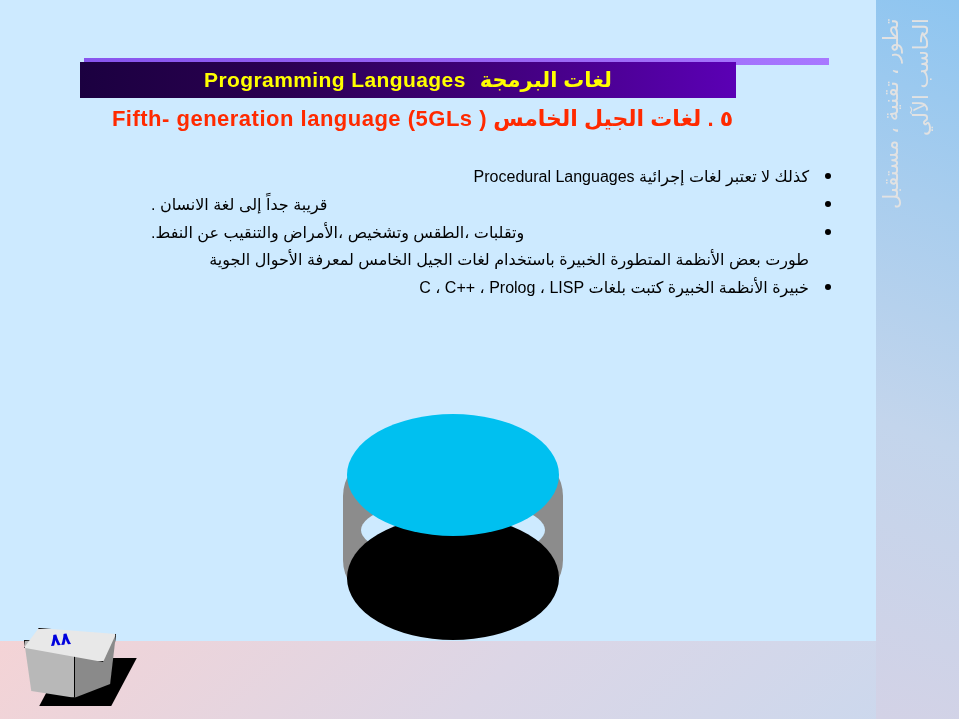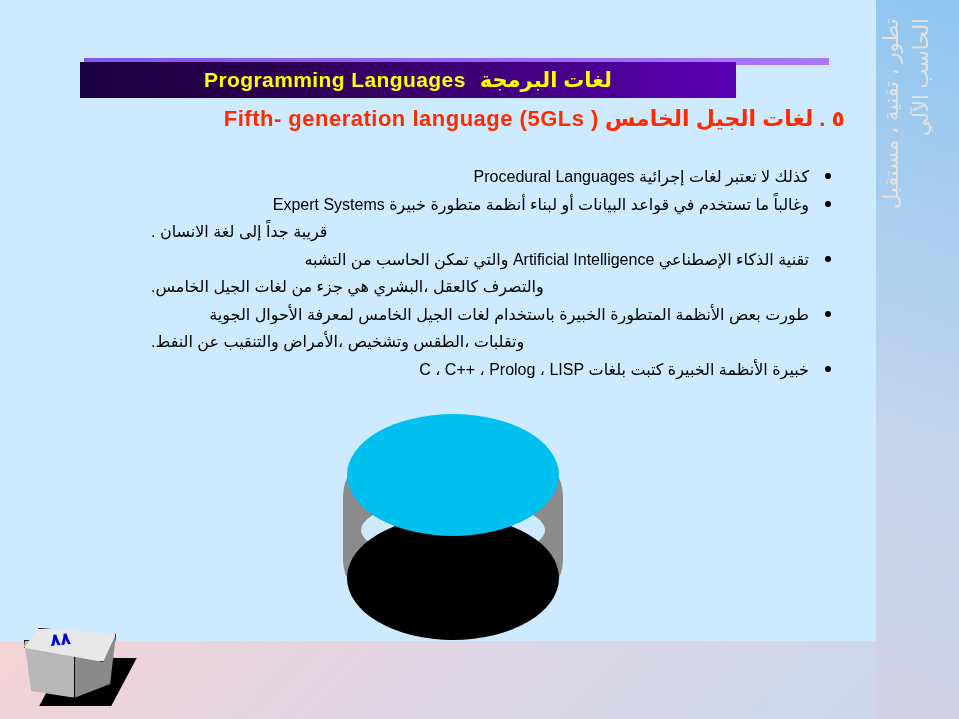--- a/index.html
+++ b/index.html
@@ -87,20 +87,21 @@
     direction: rtl;
     letter-spacing: 0.3px;
   }
   .title-ar { margin-left: 14px; }
   
   .subtitle {
     position: absolute;
     left: 0;
     top: 106px;
     width: 845px;
+    text-align: center;
     direction: rtl;
     color: #ff2a00;
     font-size: 22px;
     font-weight: bold;
     white-space: nowrap;
   }
   .subtitle .lat { font-weight: bold; letter-spacing: 0.5px; }
   
   .bullets {
     position: absolute;
@@ -271,34 +272,28 @@
 
   <div class="bullets">
 
     <div class="bullet-row">
       <span class="bullet-dot"></span>
       <span class="bullet-line">كذلك لا تعتبر لغات إجرائية  Procedural  Languages</span>
     </div>
 
     <div class="bullet-row">
       <span class="bullet-dot"></span>
-      <span class="bullet-line">وغالباً ما تستخدم في قواعد البيانات أو لبناء أنظمة متطورة خبيرة  Expert  Systems</span>
       <span class="bullet-line l2">قريبة جداً إلى لغة الانسان .</span>
     </div>
+
 
     <div class="bullet-row">
       <span class="bullet-dot"></span>
-      <span class="bullet-line">تقنية الذكاء الإصطناعي   Artificial   Intelligence   والتي تمكن الحاسب من التشبه</span>
-      <span class="bullet-line l2">والتصرف كالعقل ،البشري هي جزء من لغات الجيل الخامس.</span>
-    </div>
-
-    <div class="bullet-row">
-      <span class="bullet-dot"></span>
+      <span class="bullet-line l2">وتقلبات ،الطقس وتشخيص ،الأمراض والتنقيب عن النفط.</span>
       <span class="bullet-line">طورت بعض الأنظمة المتطورة الخبيرة باستخدام لغات الجيل الخامس لمعرفة الأحوال الجوية</span>
-      <span class="bullet-line l2">وتقلبات ،الطقس وتشخيص ،الأمراض والتنقيب عن النفط.</span>
     </div>
 
     <div class="bullet-row">
       <span class="bullet-dot"></span>
       <span class="bullet-line">خبيرة الأنظمة الخبيرة كتبت بلغات  C  ،  C++ ، Prolog ، LISP</span>
     </div>
 
   </div>
 
   <div class="graphic">

